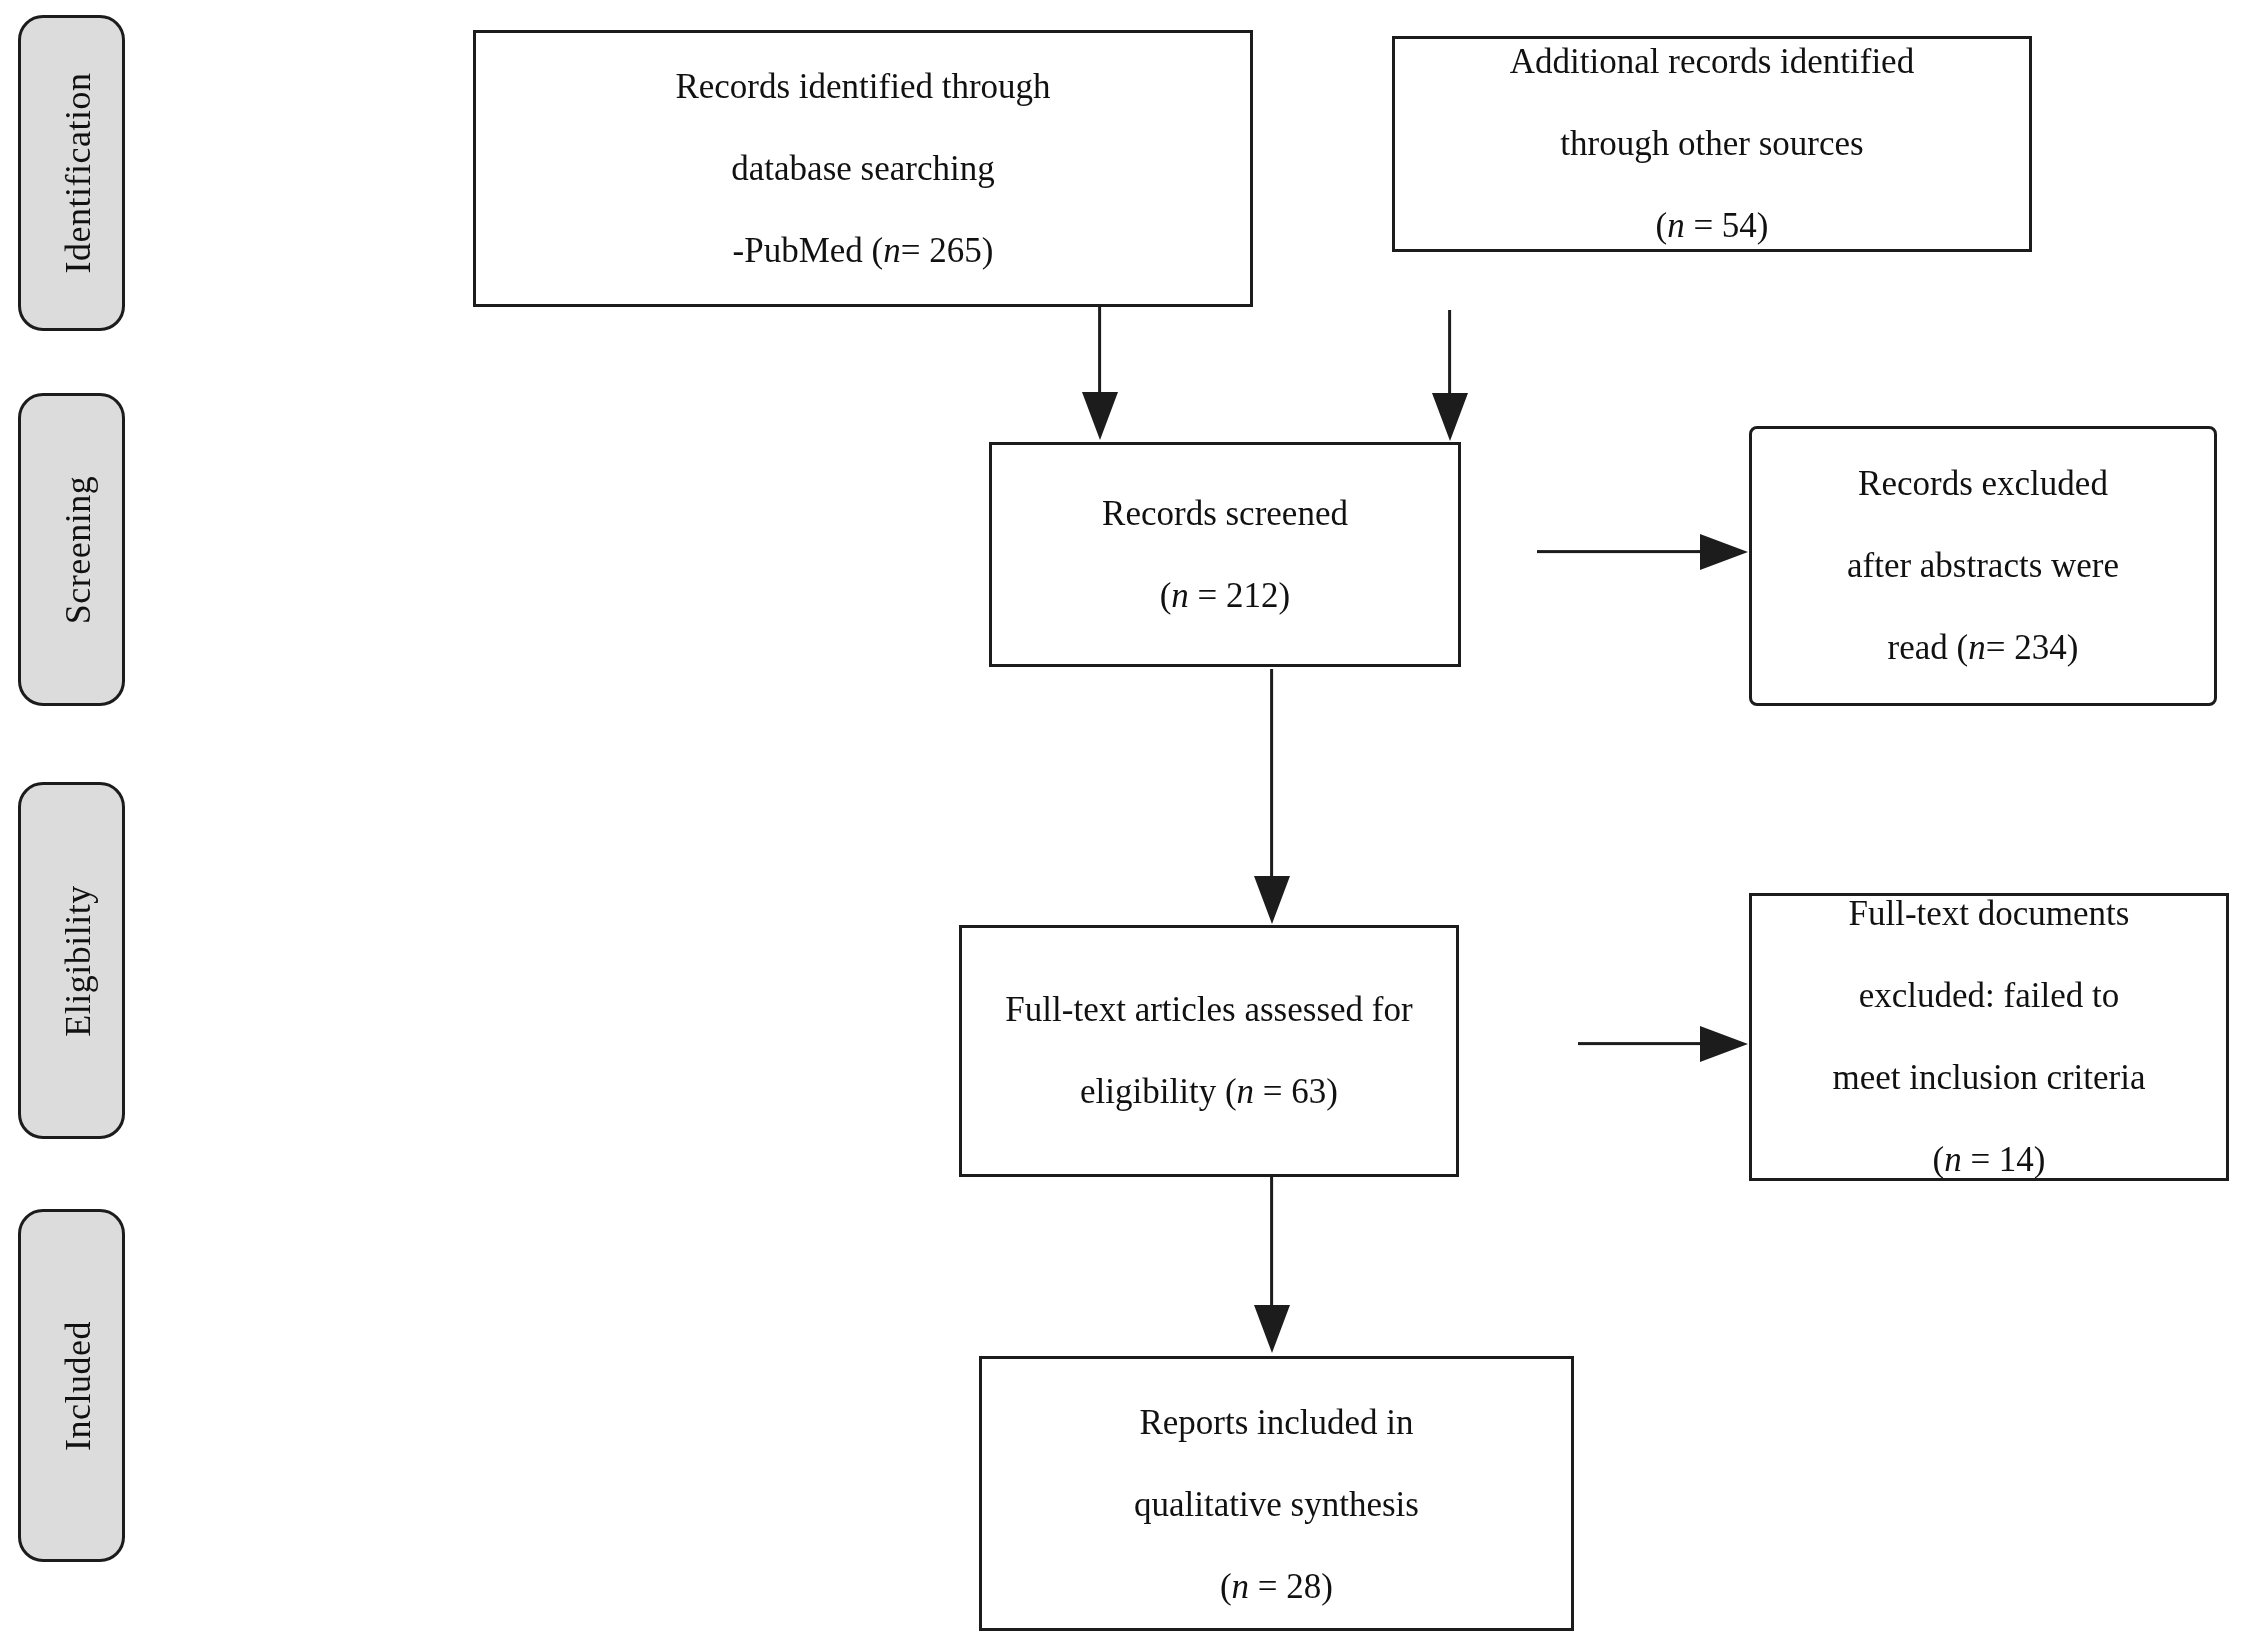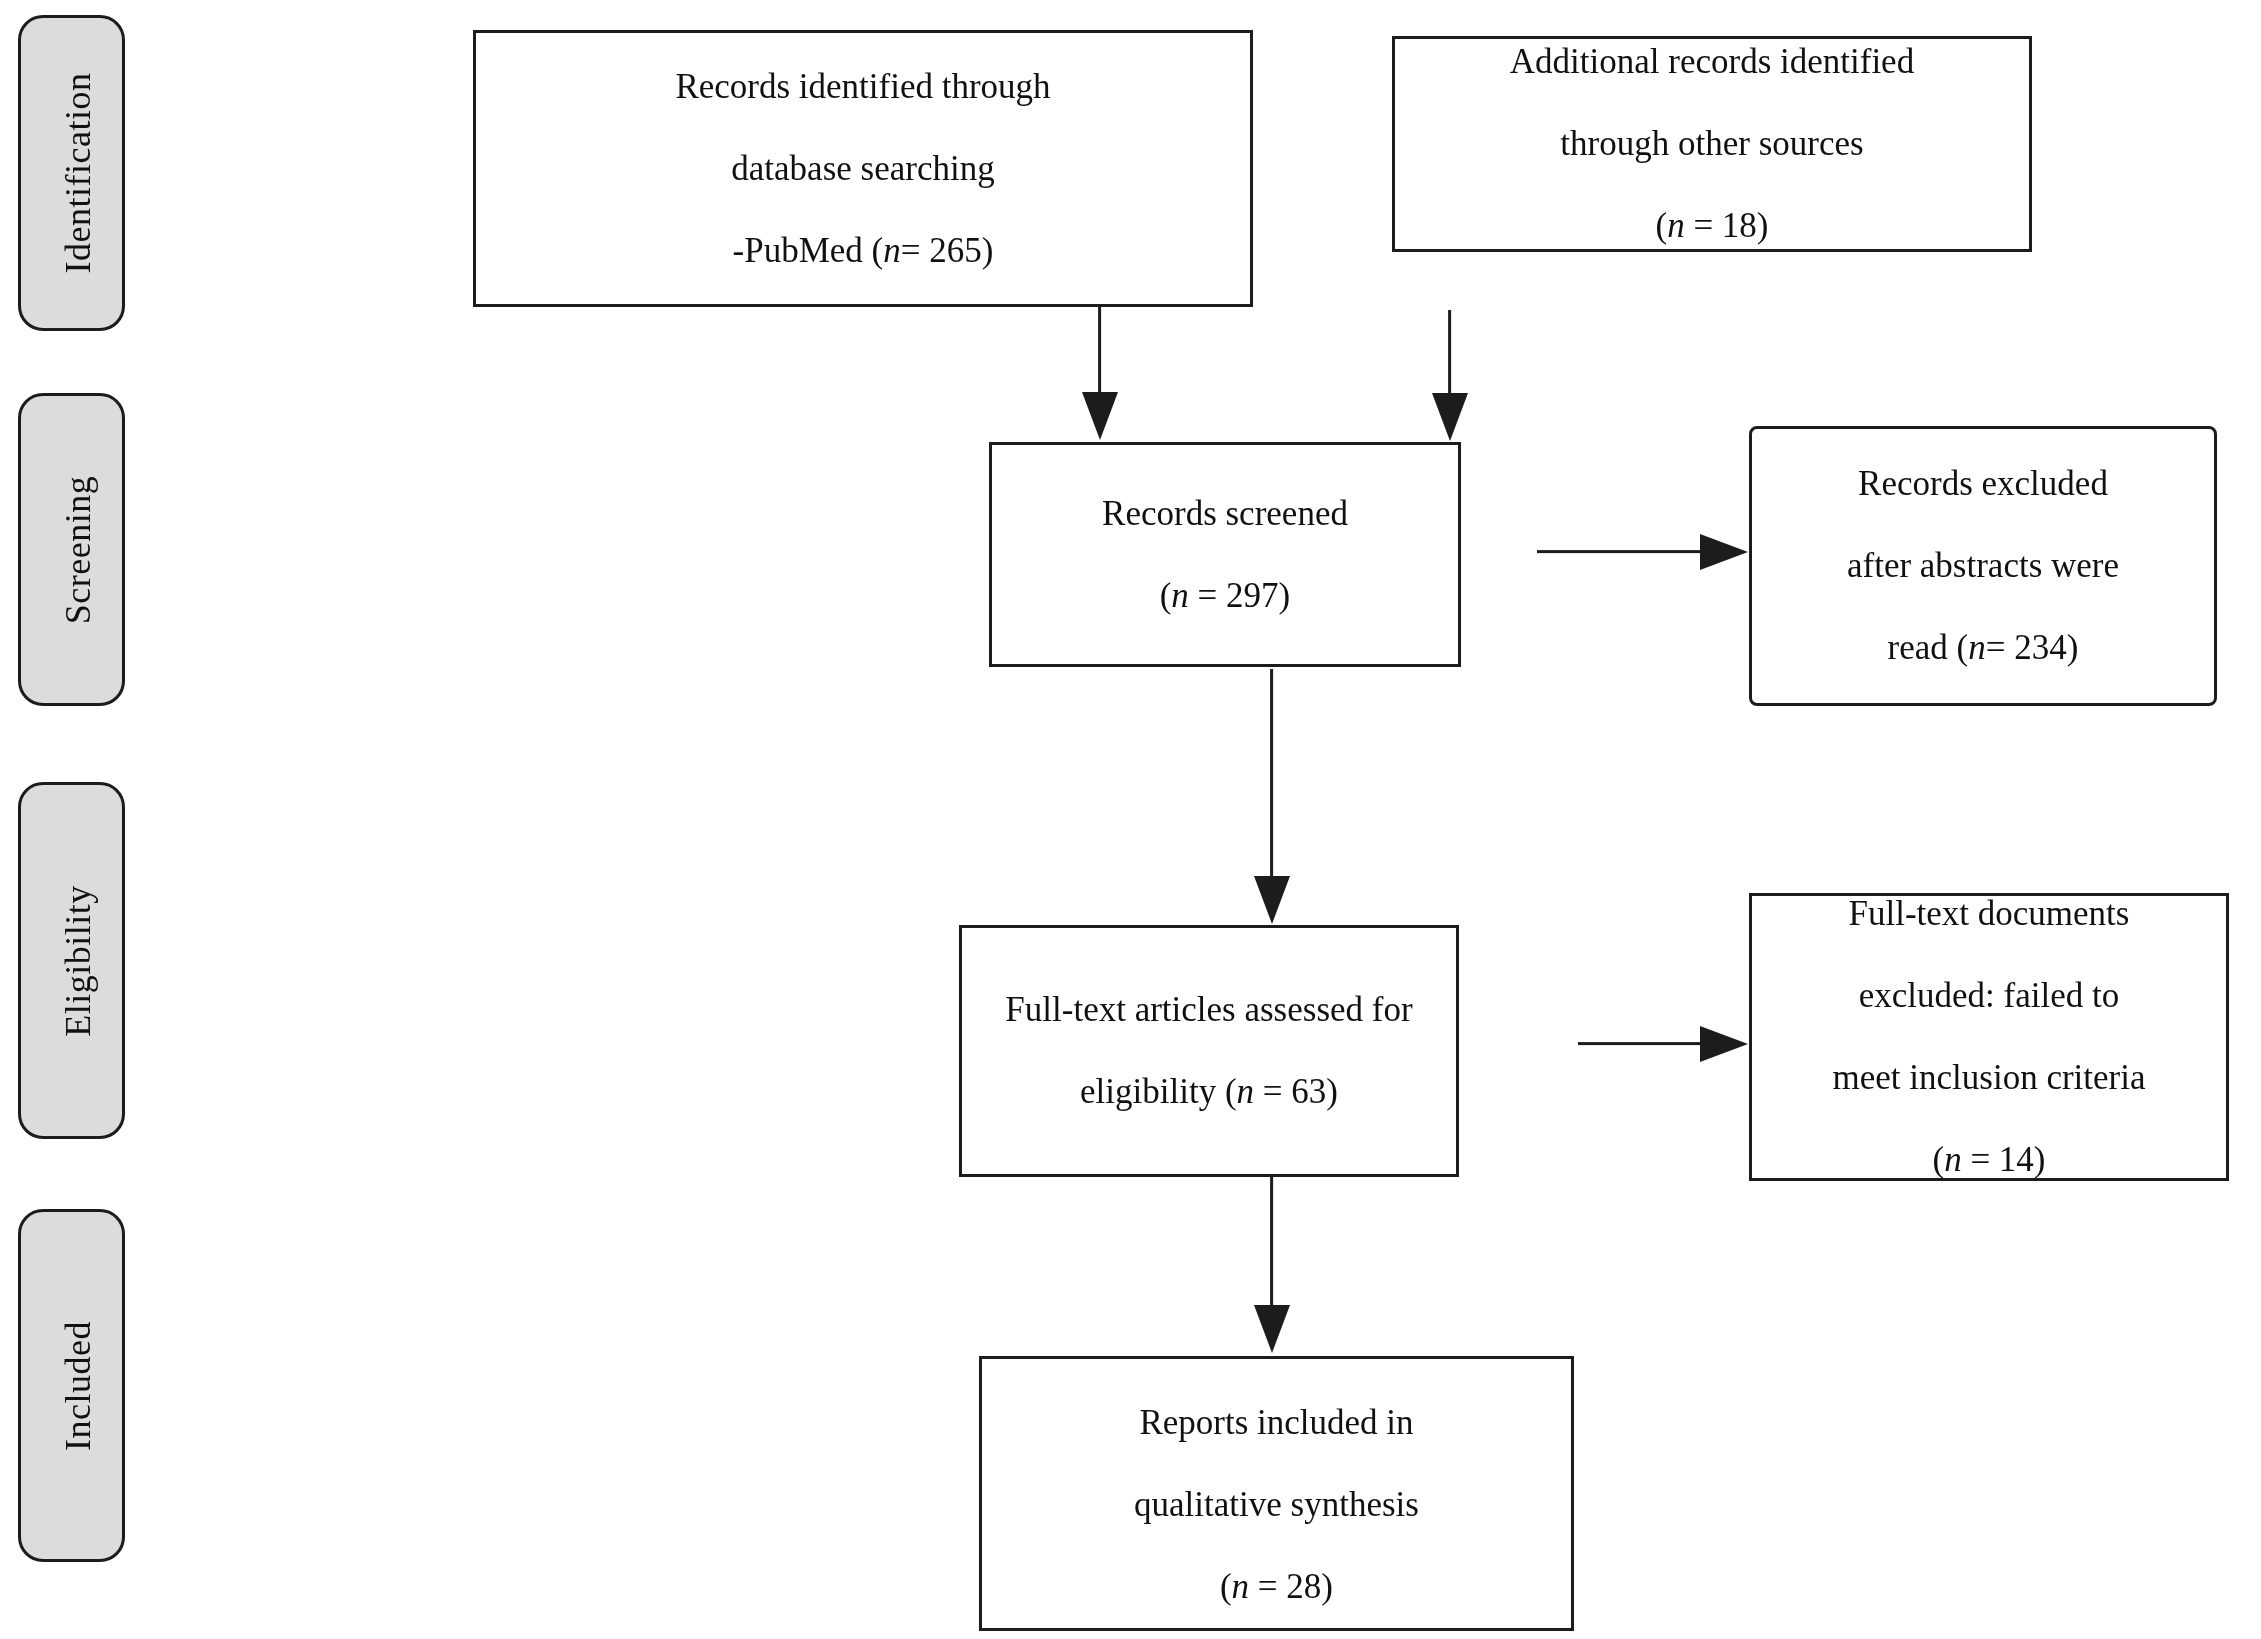--- a/index.html
+++ b/index.html
@@ -142,25 +142,25 @@
   </div>
 
   <div class="flow-box" id="box-records-identified">
     <div class="box-text"><span>Records identified through
 database searching
 -PubMed (</span><span class="n">n</span><span>= 265)</span></div>
   </div>
   <div class="flow-box" id="box-additional-records">
     <div class="box-text"><span>Additional records identified
 through other sources
-(</span><span class="n">n</span><span> = 18)</span></div>
+(</span><span class="n">n</span><span> = 54)</span></div>
   </div>
   <div class="flow-box" id="box-records-screened">
     <div class="box-text"><span>Records screened
-(</span><span class="n">n</span><span> = 297)</span></div>
+(</span><span class="n">n</span><span> = 212)</span></div>
   </div>
   <div class="flow-box" id="box-records-excluded">
     <div class="box-text"><span>Records excluded
 after abstracts were
 read (</span><span class="n">n</span><span>= 234)</span></div>
   </div>
   <div class="flow-box" id="box-fulltext-assessed">
     <div class="box-text"><span>Full-text articles assessed for
 eligibility (</span><span class="n">n</span><span> = 63)</span></div>
   </div>

